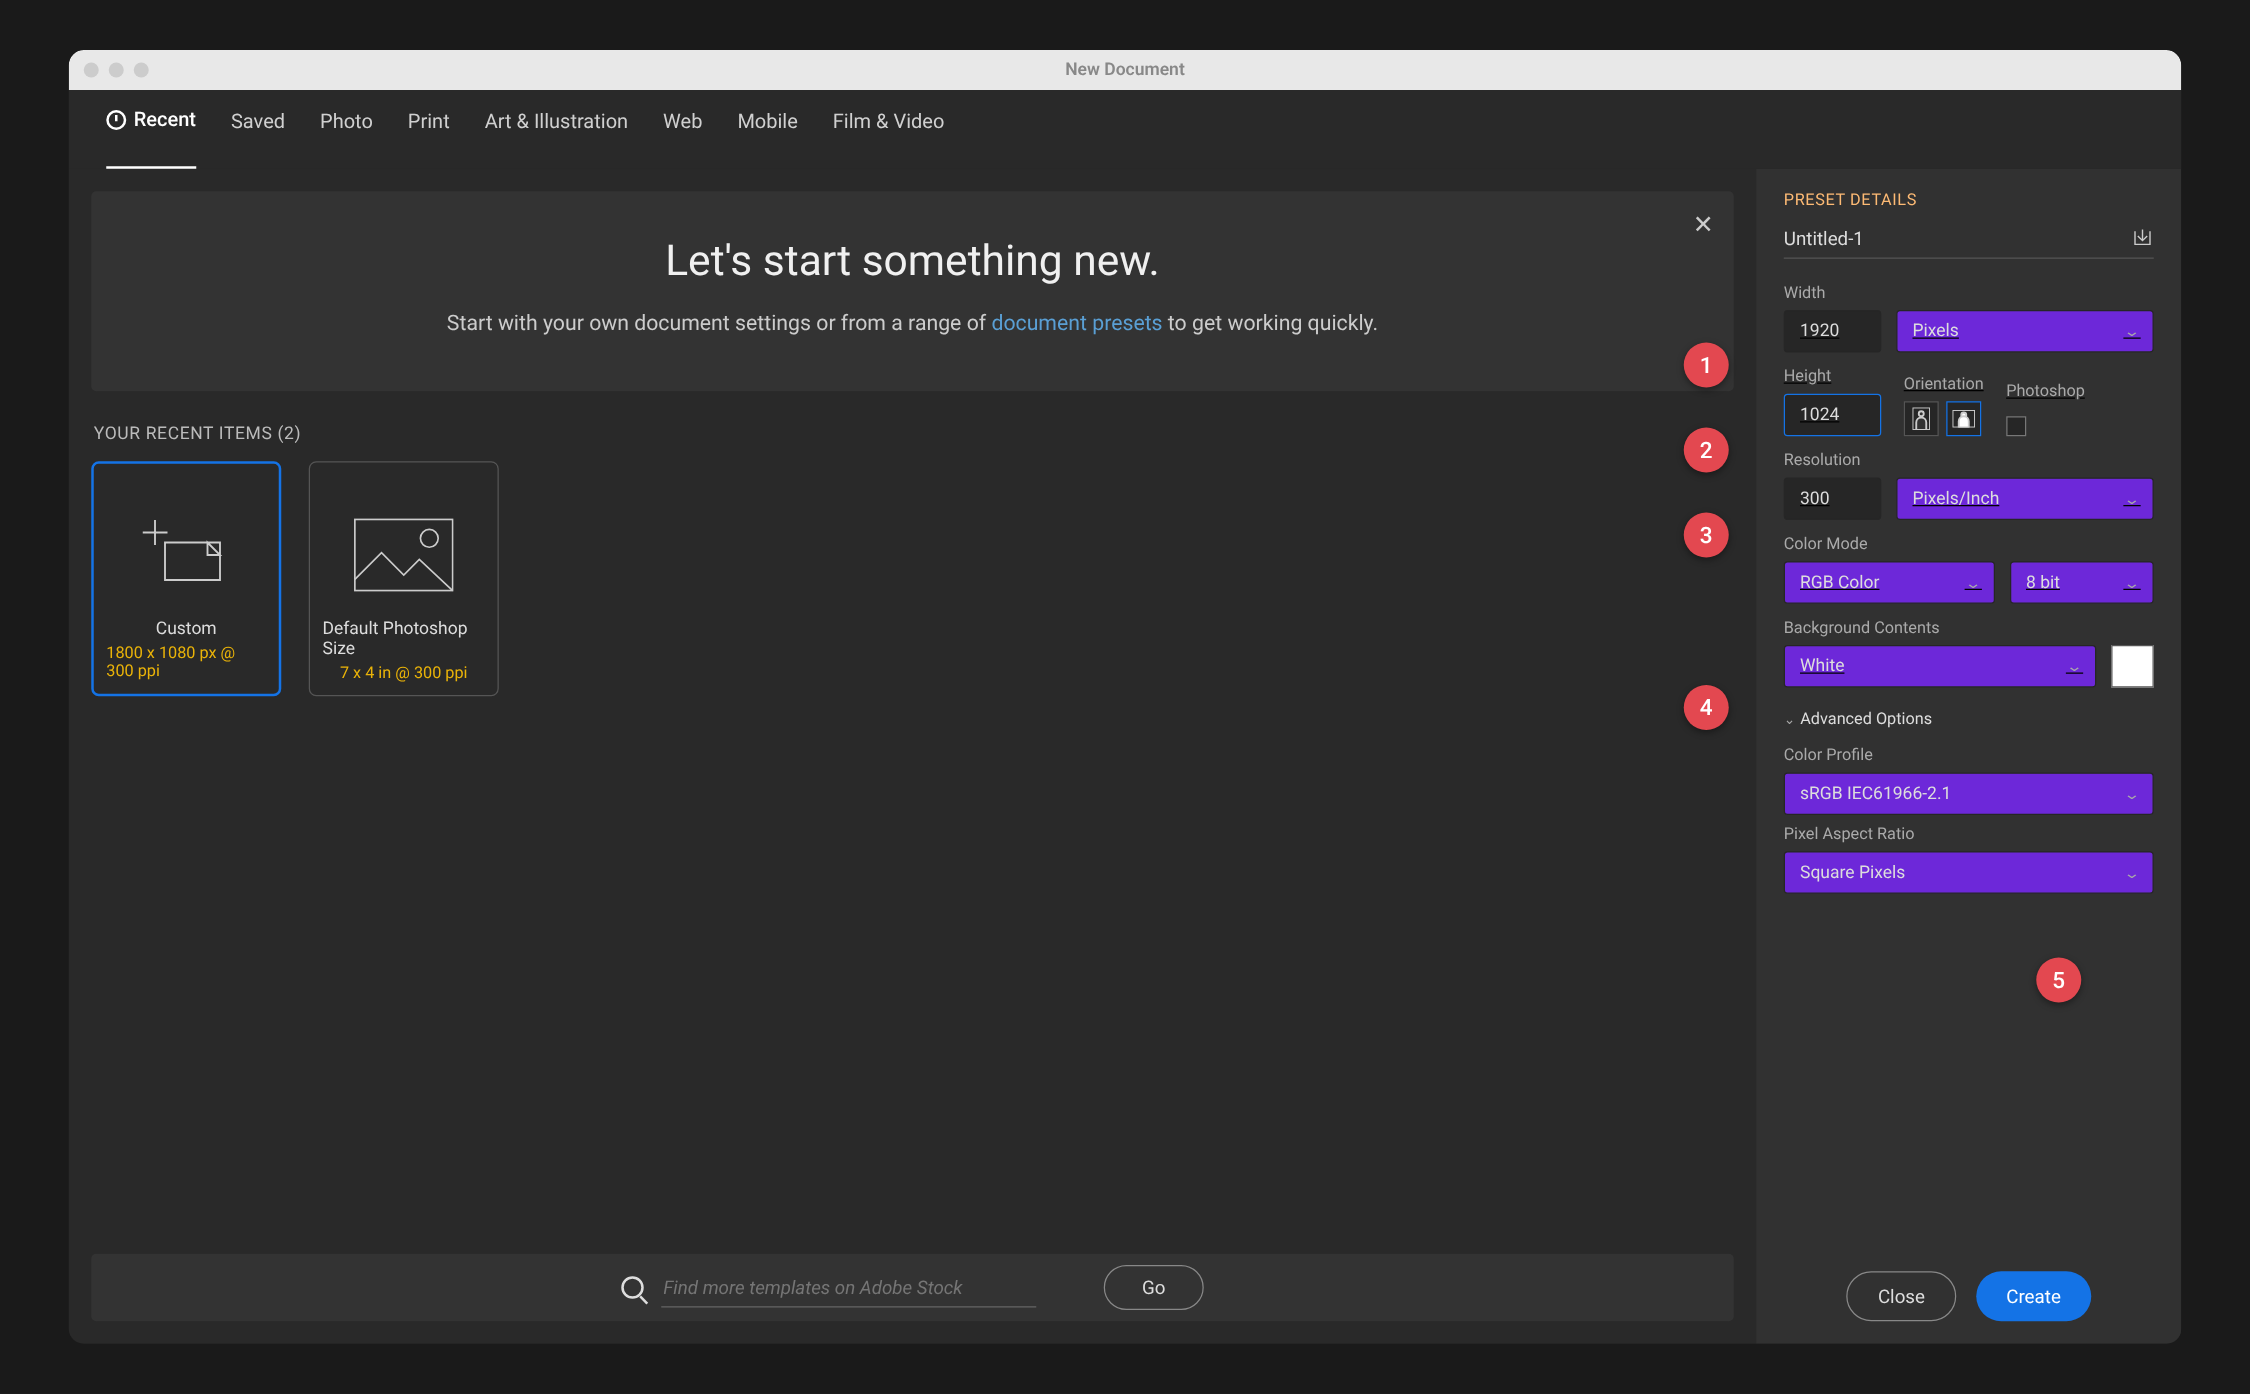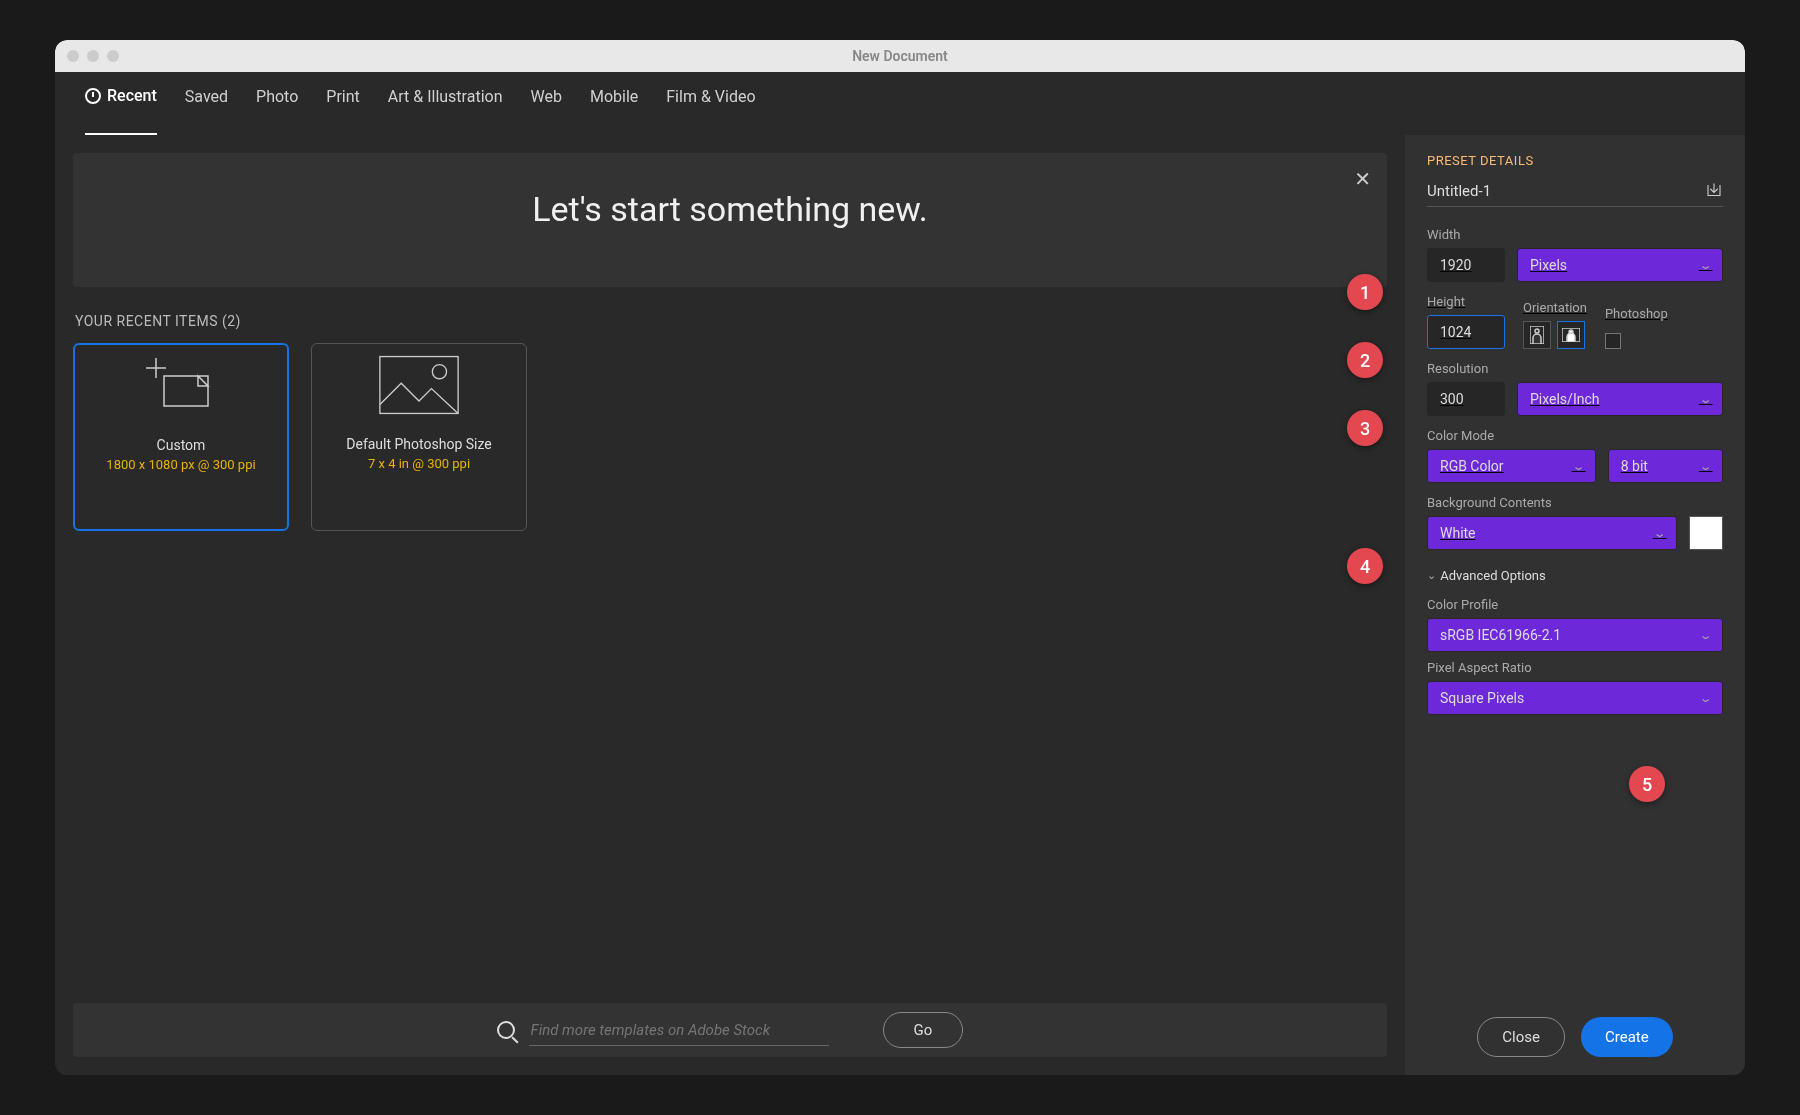--- a/index.html
+++ b/index.html
@@ -16,21 +16,21 @@
   .clock-icon::after { content: ""; position: absolute; top: 2px; left: 5px; width: 2px; height: 5px; background: #fff; }
   .body { display: flex; flex: 1; overflow: hidden; }
   .main { flex: 1; padding: 18px; display: flex; flex-direction: column; overflow: hidden; }
   .banner { background: #333333; border-radius: 4px; padding: 36px 20px 40px; position: relative; text-align: center; }
   .banner .close { position: absolute; top: 14px; right: 16px; color: #ccc; font-size: 20px; cursor: pointer; }
   .banner h1 { color: #f0f0f0; font-size: 34px; font-weight: 400; margin-bottom: 18px; }
   .banner p { color: #ccc; font-size: 17px; line-height: 1.5; }
   .banner a { color: #5a9fd4; text-decoration: none; }
   .recent-label { color: #bbb; font-size: 14px; letter-spacing: 0.5px; margin: 26px 0 14px 2px; }
   .items { display: flex; gap: 22px; flex: 1; align-content: flex-start; }
-  .item { width: 216px; height: 188px; border: 1px solid #555; border-radius: 6px; display: flex; flex-direction: column; align-items: center; justify-content: flex-start; cursor: pointer; padding: 10px; }
+  .item { width: 152px; height: 188px; border: 1px solid #555; border-radius: 6px; display: flex; flex-direction: column; align-items: center; justify-content: flex-end; cursor: pointer; padding: 10px; }
   .item.selected { border: 2px solid #1473e6; }
   .item .thumb { width: 80px; height: 62px; margin-bottom: 20px; display:flex; align-items:center; justify-content:center; }
   .item .name { color: #ddd; font-size: 14px; margin-bottom: 4px; }
   .item .dims { color: #eab308; font-size: 13px; }
   .stock-bar { background: #333; border-radius: 4px; height: 54px; display: flex; align-items: center; justify-content: center; gap: 14px; margin-top: 12px; padding: 0 20px; }
   .search-icon { width: 18px; height: 18px; border: 2px solid #ddd; border-radius: 50%; position: relative; }
   .search-icon::after { content: ""; position: absolute; width: 8px; height: 2px; background: #ddd; bottom: -4px; right: -6px; transform: rotate(45deg); }
   .stock-input { background: transparent; border: none; border-bottom: 1px solid #666; color: #aaa; font-size: 15px; font-style: italic; padding: 6px 2px; width: 300px; outline: none; }
   .go-btn { border: 1px solid #888; color: #ddd; background: transparent; border-radius: 20px; padding: 8px 30px; font-size: 15px; cursor: pointer; margin-left: 40px; }
 
@@ -86,20 +86,23 @@
     <div class="tab">Web</div>
     <div class="tab">Mobile</div>
     <div class="tab">Film &amp; Video</div>
   </div>
 
   <div class="body">
     <div class="main">
       <div class="banner">
         <span class="close">✕</span>
         <h1>Let's start something new.</h1>
+        <p>
+          <span>Start with your own document settings or from a range of </span><a href="#">document presets</a><span> to get working quickly.</span>
+        </p>
       </div>
 
       <div class="recent-label">YOUR RECENT ITEMS  (2)</div>
 
       <div class="items">
         <div class="item selected">
           <div class="thumb">
             <svg width="70" height="56" viewBox="0 0 70 56">
                 <path d="M10 0 v20 M0 10 h20 M18 18 h44 v30 h-44 z M52 18 l10 10 h-10 z"></path>
               </svg>

